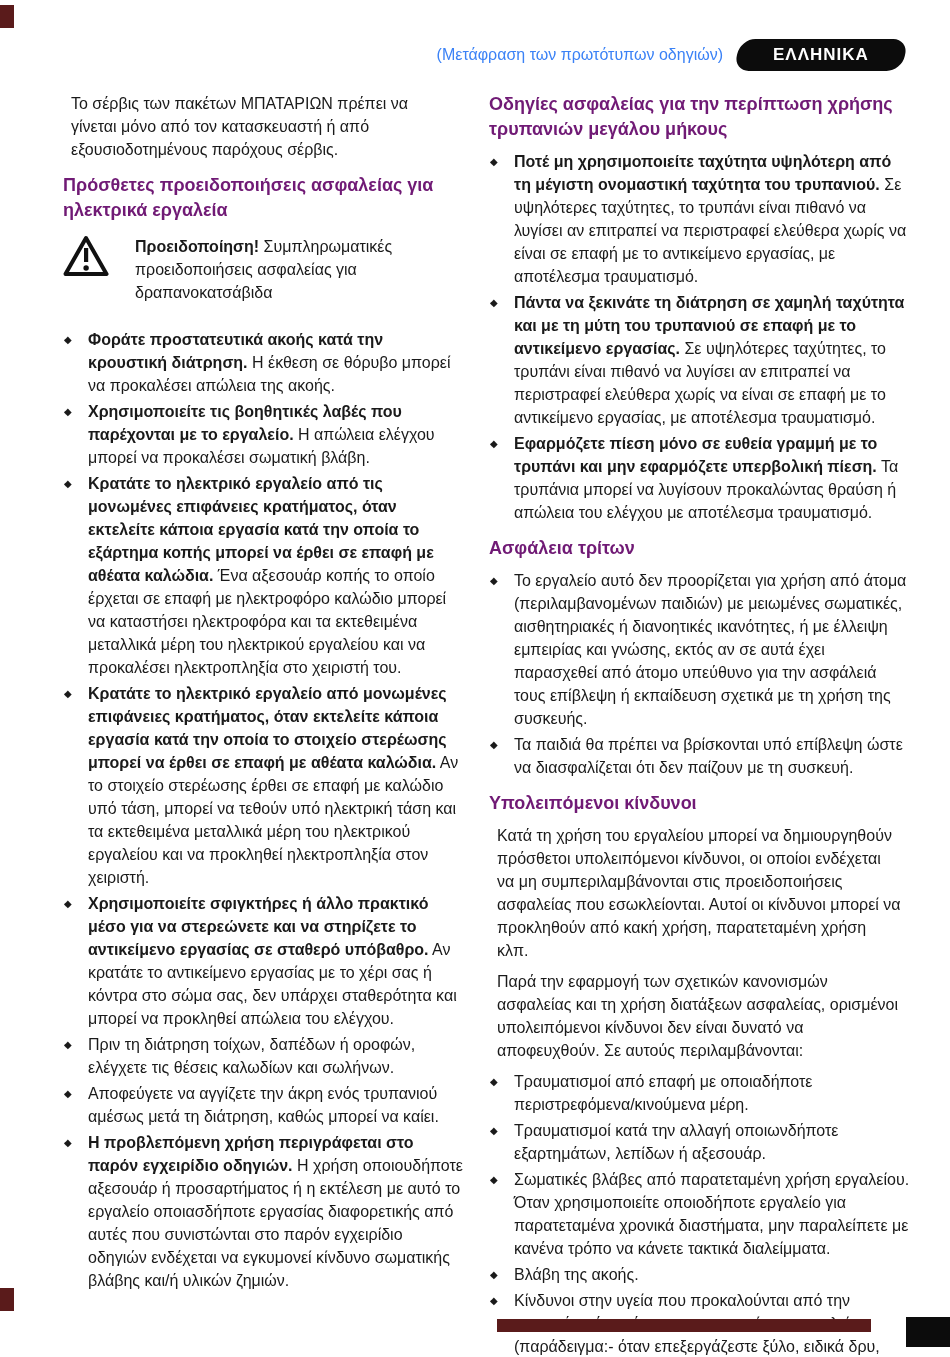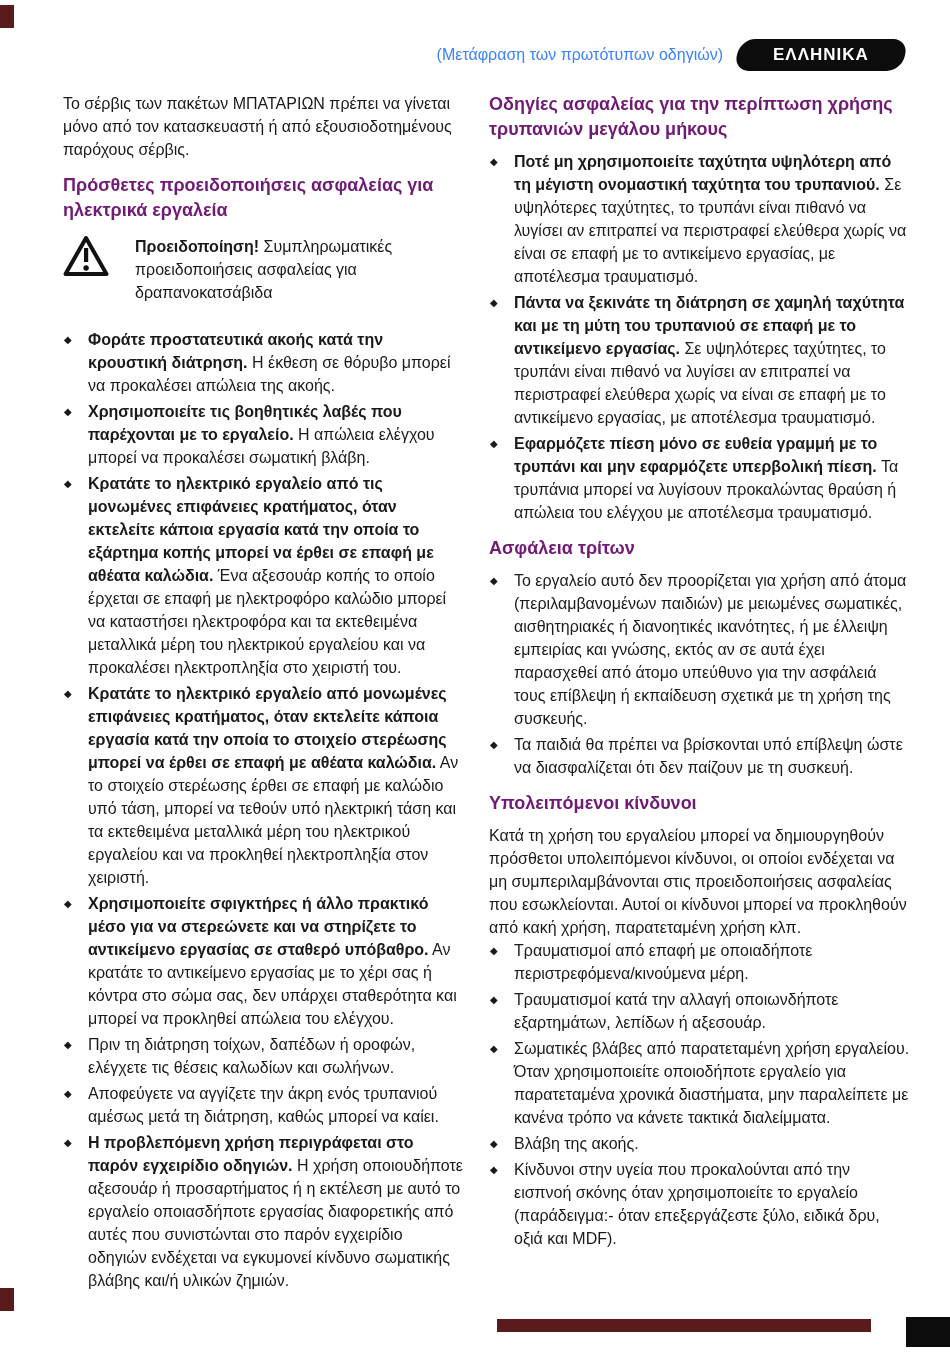--- a/index.html
+++ b/index.html
@@ -26,21 +26,21 @@
                 font-size:17px; letter-spacing:1px; }
 
   
   .col { position:absolute; top:92px; font-size:16px; line-height:23px; }
   .col-left  { left:63px;  width:400px; }
   .col-right { left:489px; width:421px; }
   .col > :first-child { margin-top:0; }
 
   .heading { font-size:18px; line-height:25px; font-weight:bold; color:#701a75;
              margin:12px 0 8px; }
-  .para { margin:0; }
+  .para { margin:8px; }
   .para + .para { margin-top:0; }
 
   
   .warnbox { display:flex; align-items:flex-start; gap:26px; margin-top:12px; }
   .tri { flex:0 0 46px; display:block; }
   .warntext { flex:1; }
 
   
   .bullets { list-style:none; margin:0; padding:0; }
   .bullets.mt { margin-top:24px; }
@@ -162,20 +162,21 @@
       </li>
       <li class="li">
         <span class="m">◆</span>
         <span>Τα παιδιά θα πρέπει να βρίσκονται υπό επίβλεψη ώστε να διασφαλίζεται ότι δεν παίζουν με τη συσκευή.</span>
       </li>
     </ul>
 
     <h2 class="heading">Υπολειπόμενοι κίνδυνοι</h2>
 
     <p class="para">Κατά τη χρήση του εργαλείου μπορεί να δημιουργηθούν πρόσθετοι υπολειπόμενοι κίνδυνοι, οι οποίοι ενδέχεται να μη συμπεριλαμβάνονται στις προειδοποιήσεις ασφαλείας που εσωκλείονται. Αυτοί οι κίνδυνοι μπορεί να προκληθούν από κακή χρήση, παρατεταμένη χρήση κλπ.</p>
+    <p class="para">Παρά την εφαρμογή των σχετικών κανονισμών ασφαλείας και τη χρήση διατάξεων ασφαλείας, ορισμένοι υπολειπόμενοι κίνδυνοι δεν είναι δυνατό να αποφευχθούν. Σε αυτούς περιλαμβάνονται:</p>
 
     <ul class="bullets">
       <li class="li">
         <span class="m">◆</span>
         <span>Τραυματισμοί από επαφή με οποιαδήποτε περιστρεφόμενα/κινούμενα μέρη.</span>
       </li>
       <li class="li">
         <span class="m">◆</span>
         <span>Τραυματισμοί κατά την αλλαγή οποιωνδήποτε εξαρτημάτων, λεπίδων ή αξεσουάρ.</span>
       </li>

